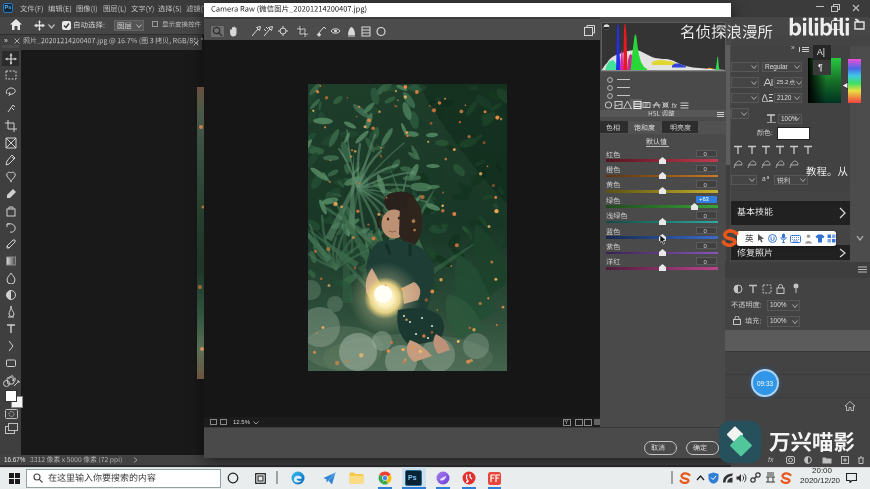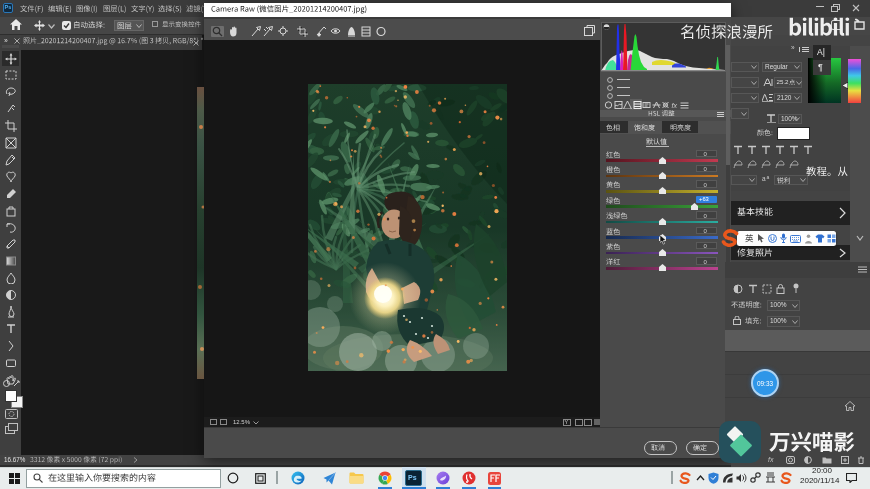--- a/index.html
+++ b/index.html
@@ -1219,16 +1219,16 @@
       <circle cx="8" cy="3" r="2.2" fill="none" stroke="#333" stroke-width="1.2"></circle>
       <path d="M4.5 6.5L6.5 4.5" stroke="#333" stroke-width="1.2"></path>
     </svg>
     <svg style="left:765px;top:472px;" width="11" height="11" viewBox="0 0 11 11">
       <path d="M2 1h7M2 3h7M1 5h9M3 5v5M8 5v5M1 10h9" stroke="#3a3a3a" stroke-width="1"></path>
     </svg>
     <svg style="left:780px;top:471.5px;" width="13" height="13" viewBox="0 0 13 13">
       <path d="M10.5 3C8.8 1 5 0.7 3.3 2.4C1.8 3.8 2.6 5.8 5 6.3C7 6.8 9.2 6.9 9.5 8.5C9.8 10.2 7 11.4 4.3 10.8C3 10.5 2.1 9.8 1.6 8.7" stroke="#e8571c" stroke-width="2.2" fill="none" stroke-linecap="round"></path>
     </svg>
     <span style="left:812px;top:466.8px;font-size:8px;color:#1c1c1c;">20:00</span>
-    <span style="left:800px;top:476.5px;font-size:8px;color:#1c1c1c;">2020/11/14</span>
+    <span style="left:800px;top:476.5px;font-size:8px;color:#1c1c1c;">2020/12/20</span>
     <svg style="left:846px;top:471.5px;" width="11" height="11" viewBox="0 0 11 11">
       <path d="M0.5 1.5H10.5V8.5H6L4 10.5V8.5H0.5Z" fill="none" stroke="#222" stroke-width="1.1"></path>
     </svg>
   </div>
 </body></html>

